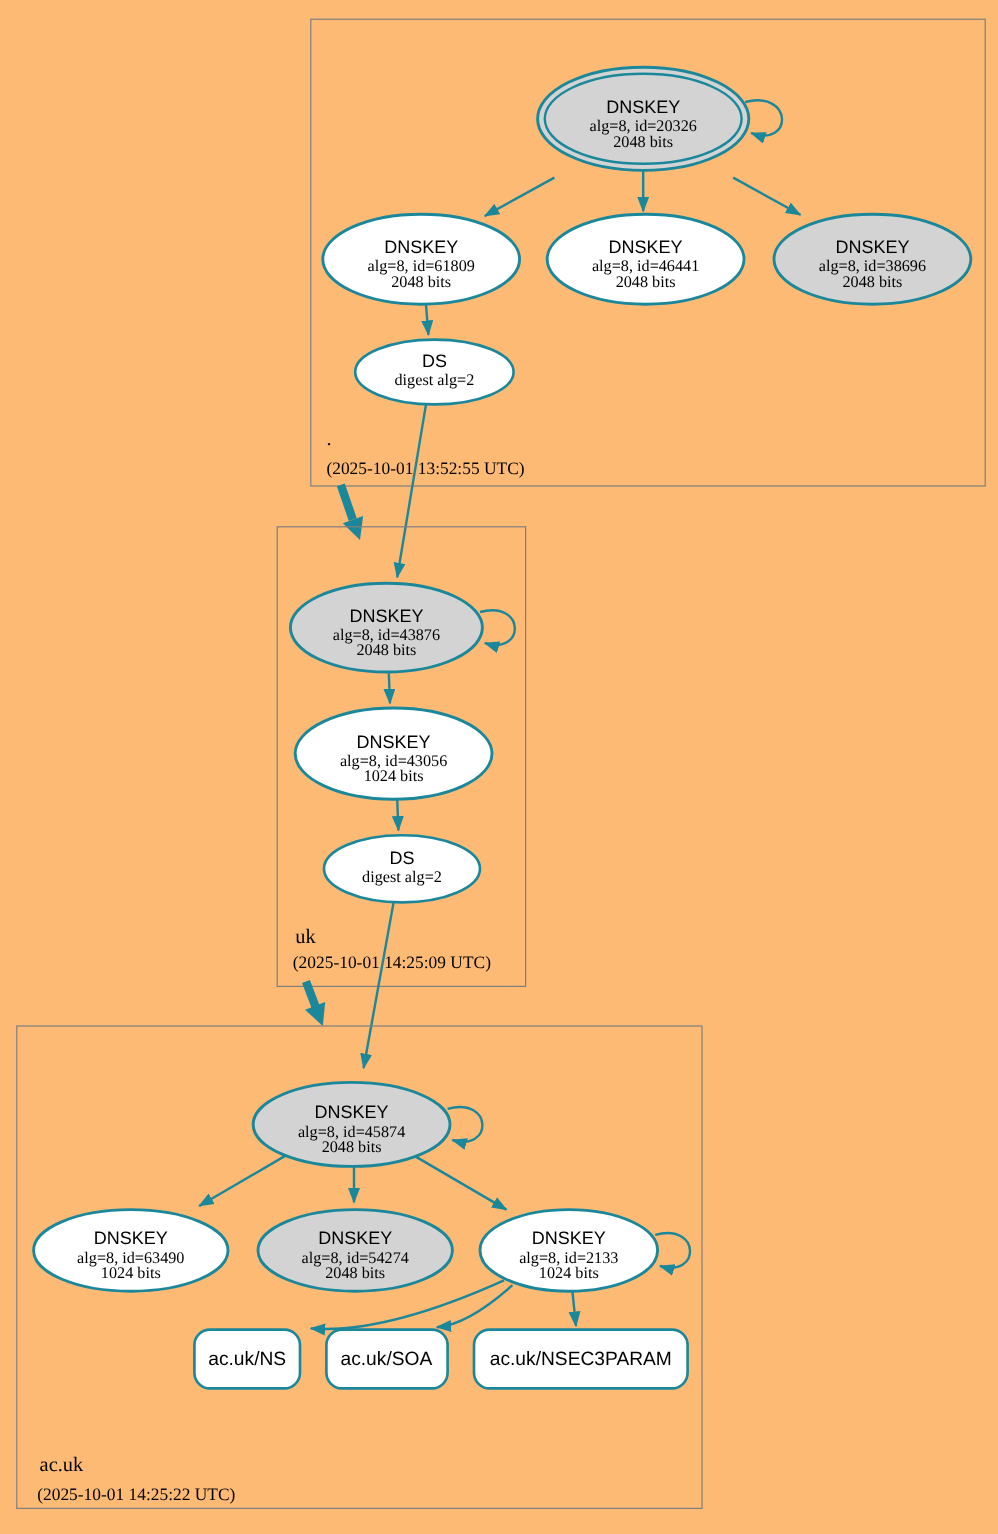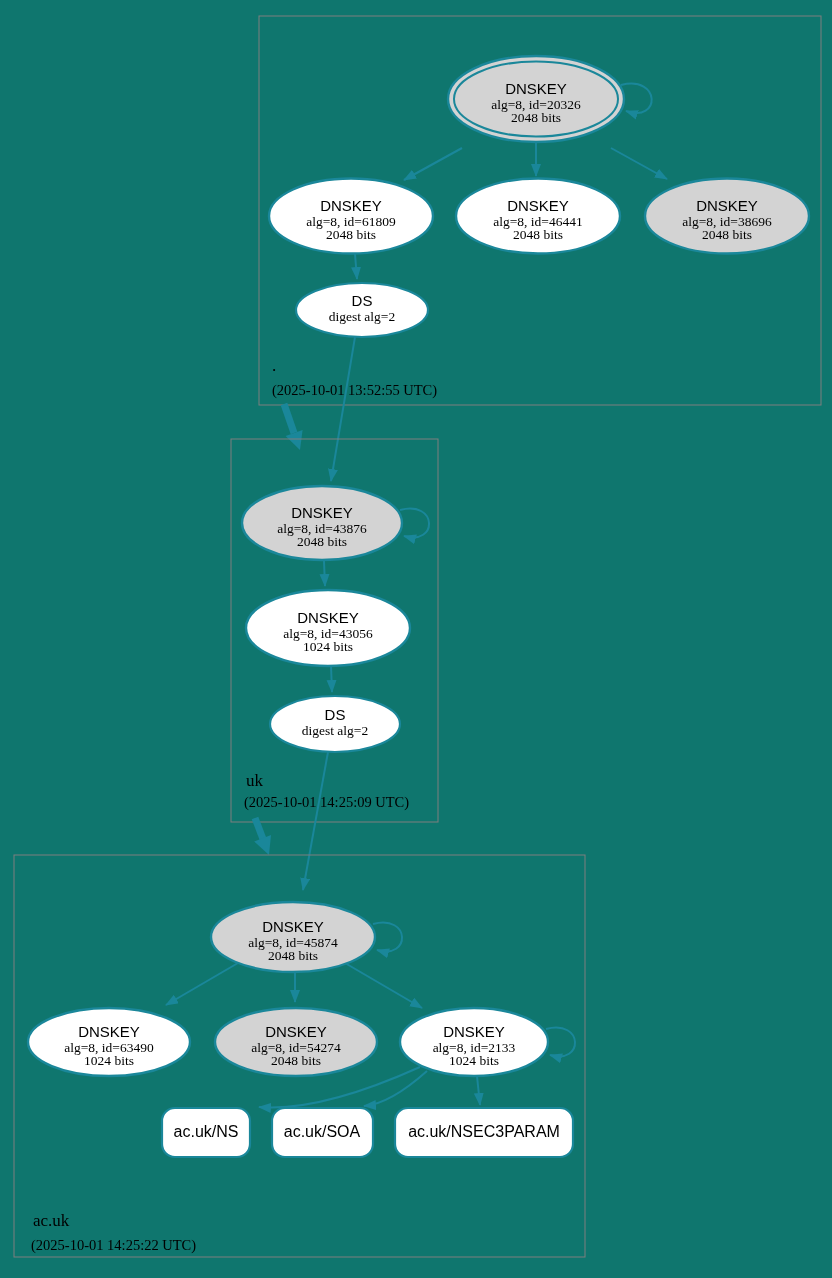--- a/index.html
+++ b/index.html
@@ -1,16 +1,16 @@
 <!DOCTYPE html>
 <html><head>
 <meta charset="utf-8">
 <style>
   html,body{margin:0;padding:0;background:#ffffff;}
-  #canvas{position:relative;width:832px;height:1278px;background:#0f766e;
+  #canvas{position:relative;width:832px;height:1278px;background:#fdba74;
           font-family:"Liberation Serif",serif;text-align:right;}
   svg{position:absolute;left:0;top:0;}
   .zone-box{fill:none;stroke:#7f7f7f;stroke-width:1;}
   .edge{stroke:#1a879a;stroke-width:2;fill:none;}
   .edge-thick{stroke:#1a879a;stroke-width:7;fill:none;}
   .arrowhead-poly{fill:#1a879a;stroke:none;}
   .node{stroke:#1a879a;stroke-width:2.4;}
   .node-white{fill:#ffffff;}
   .node-gray{fill:#d3d3d3;}
   .node-inner{fill:none;stroke:#1a879a;stroke-width:2;}

